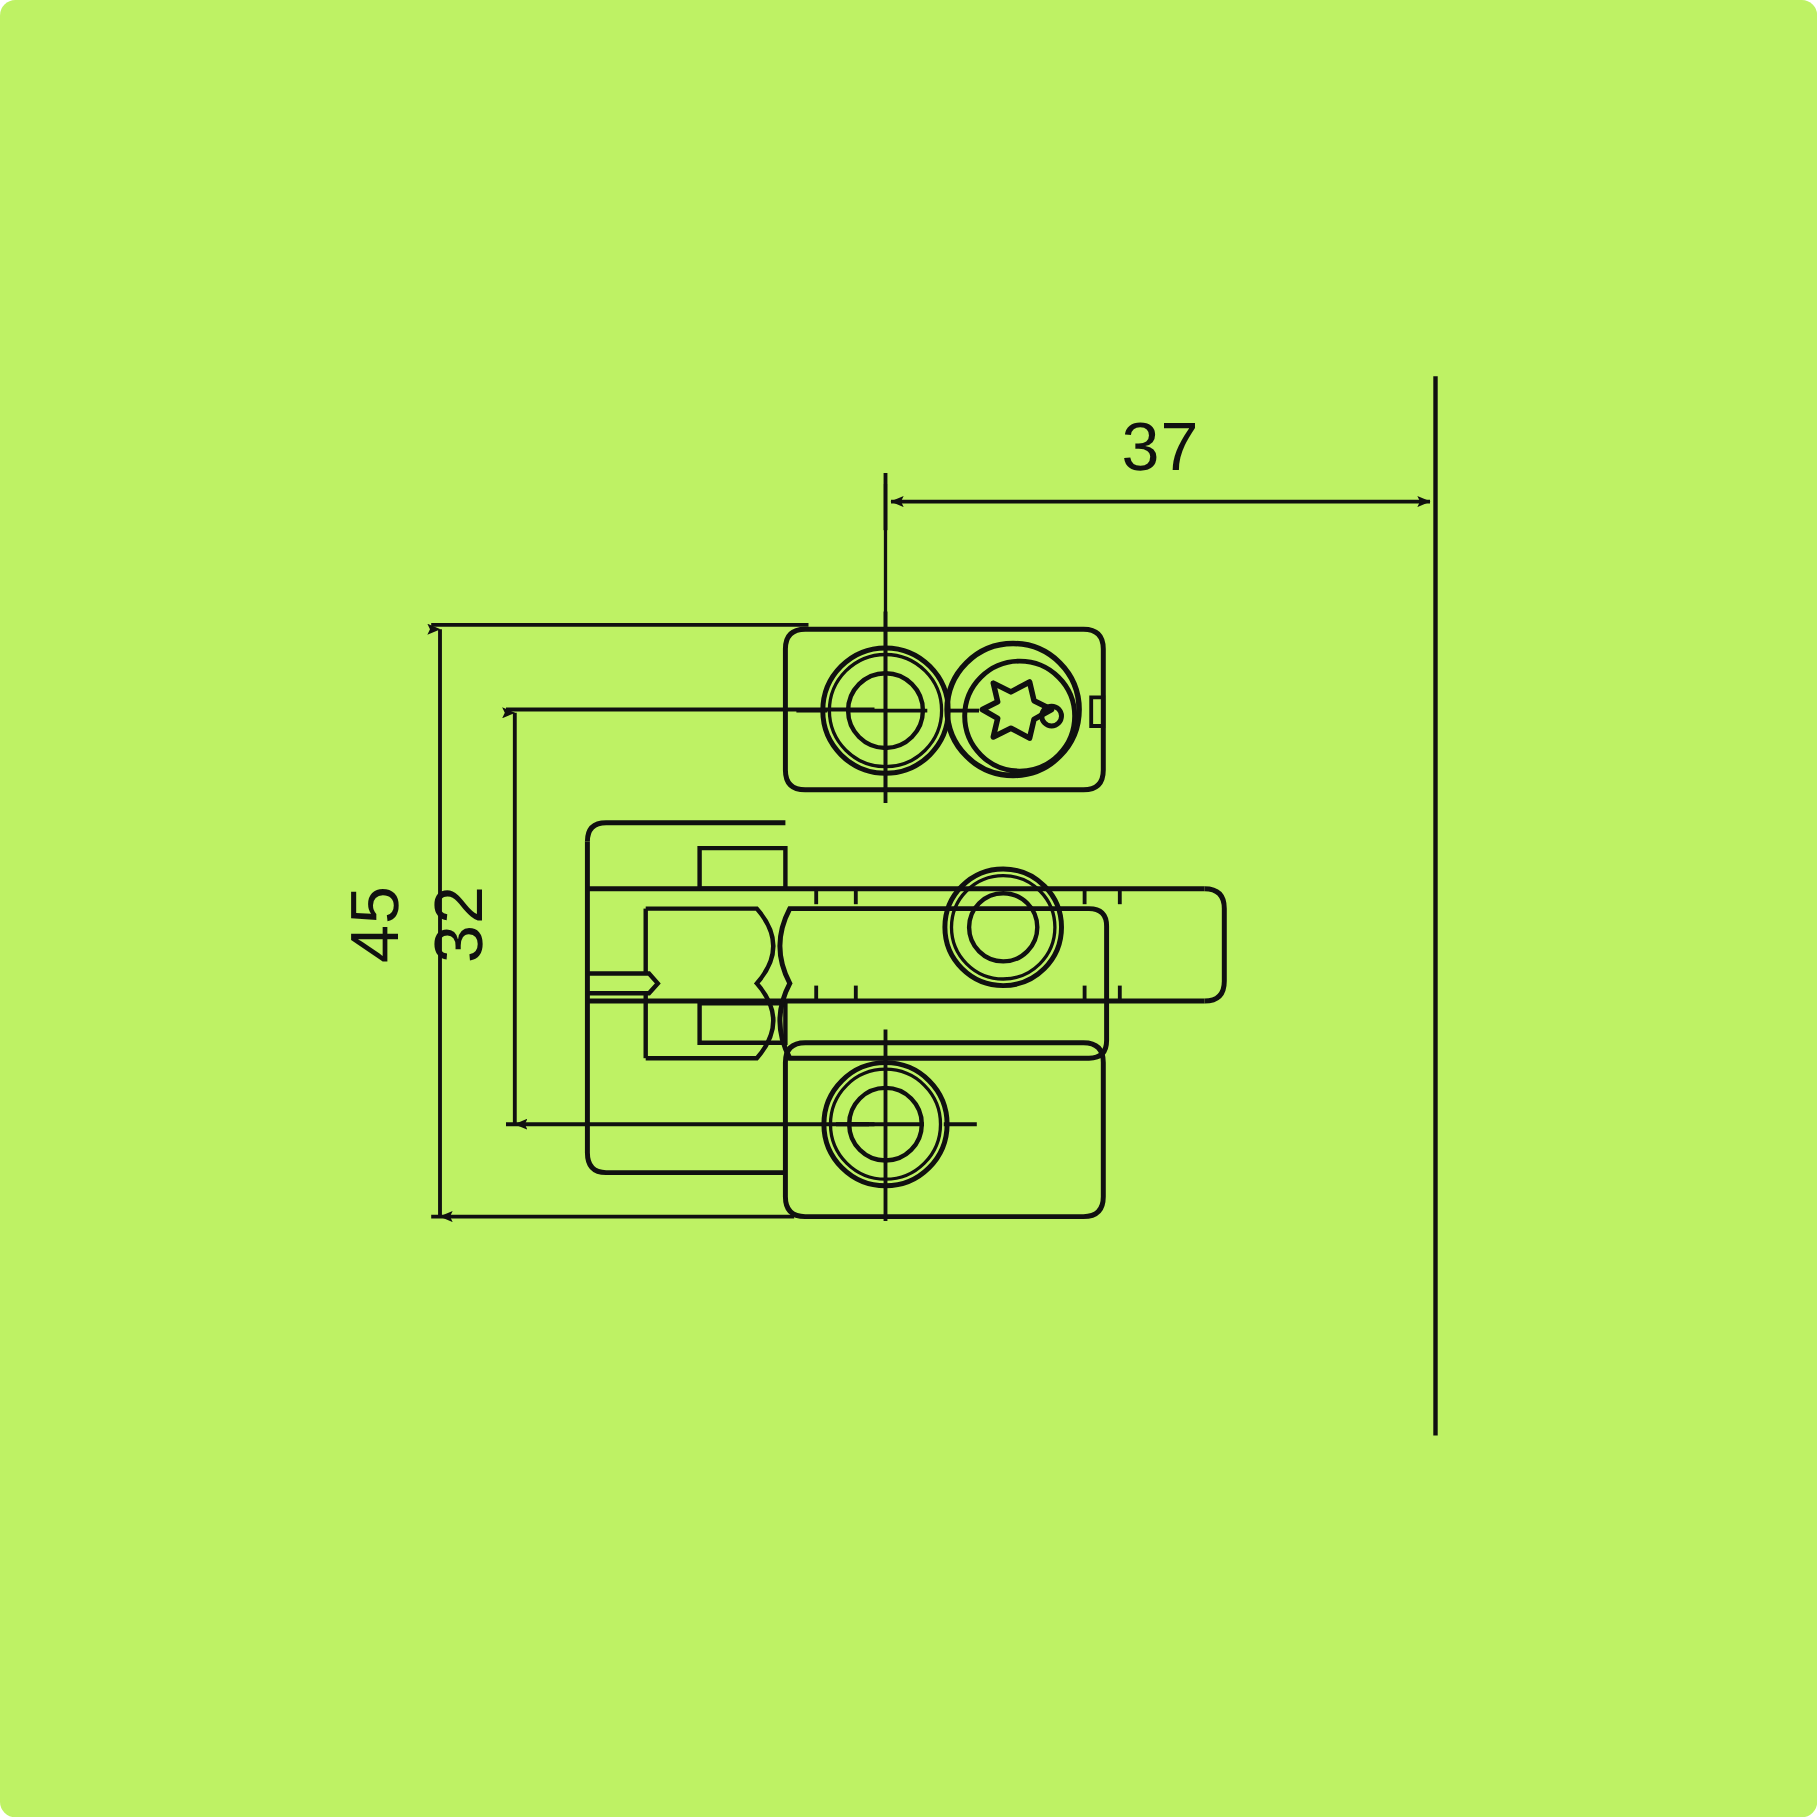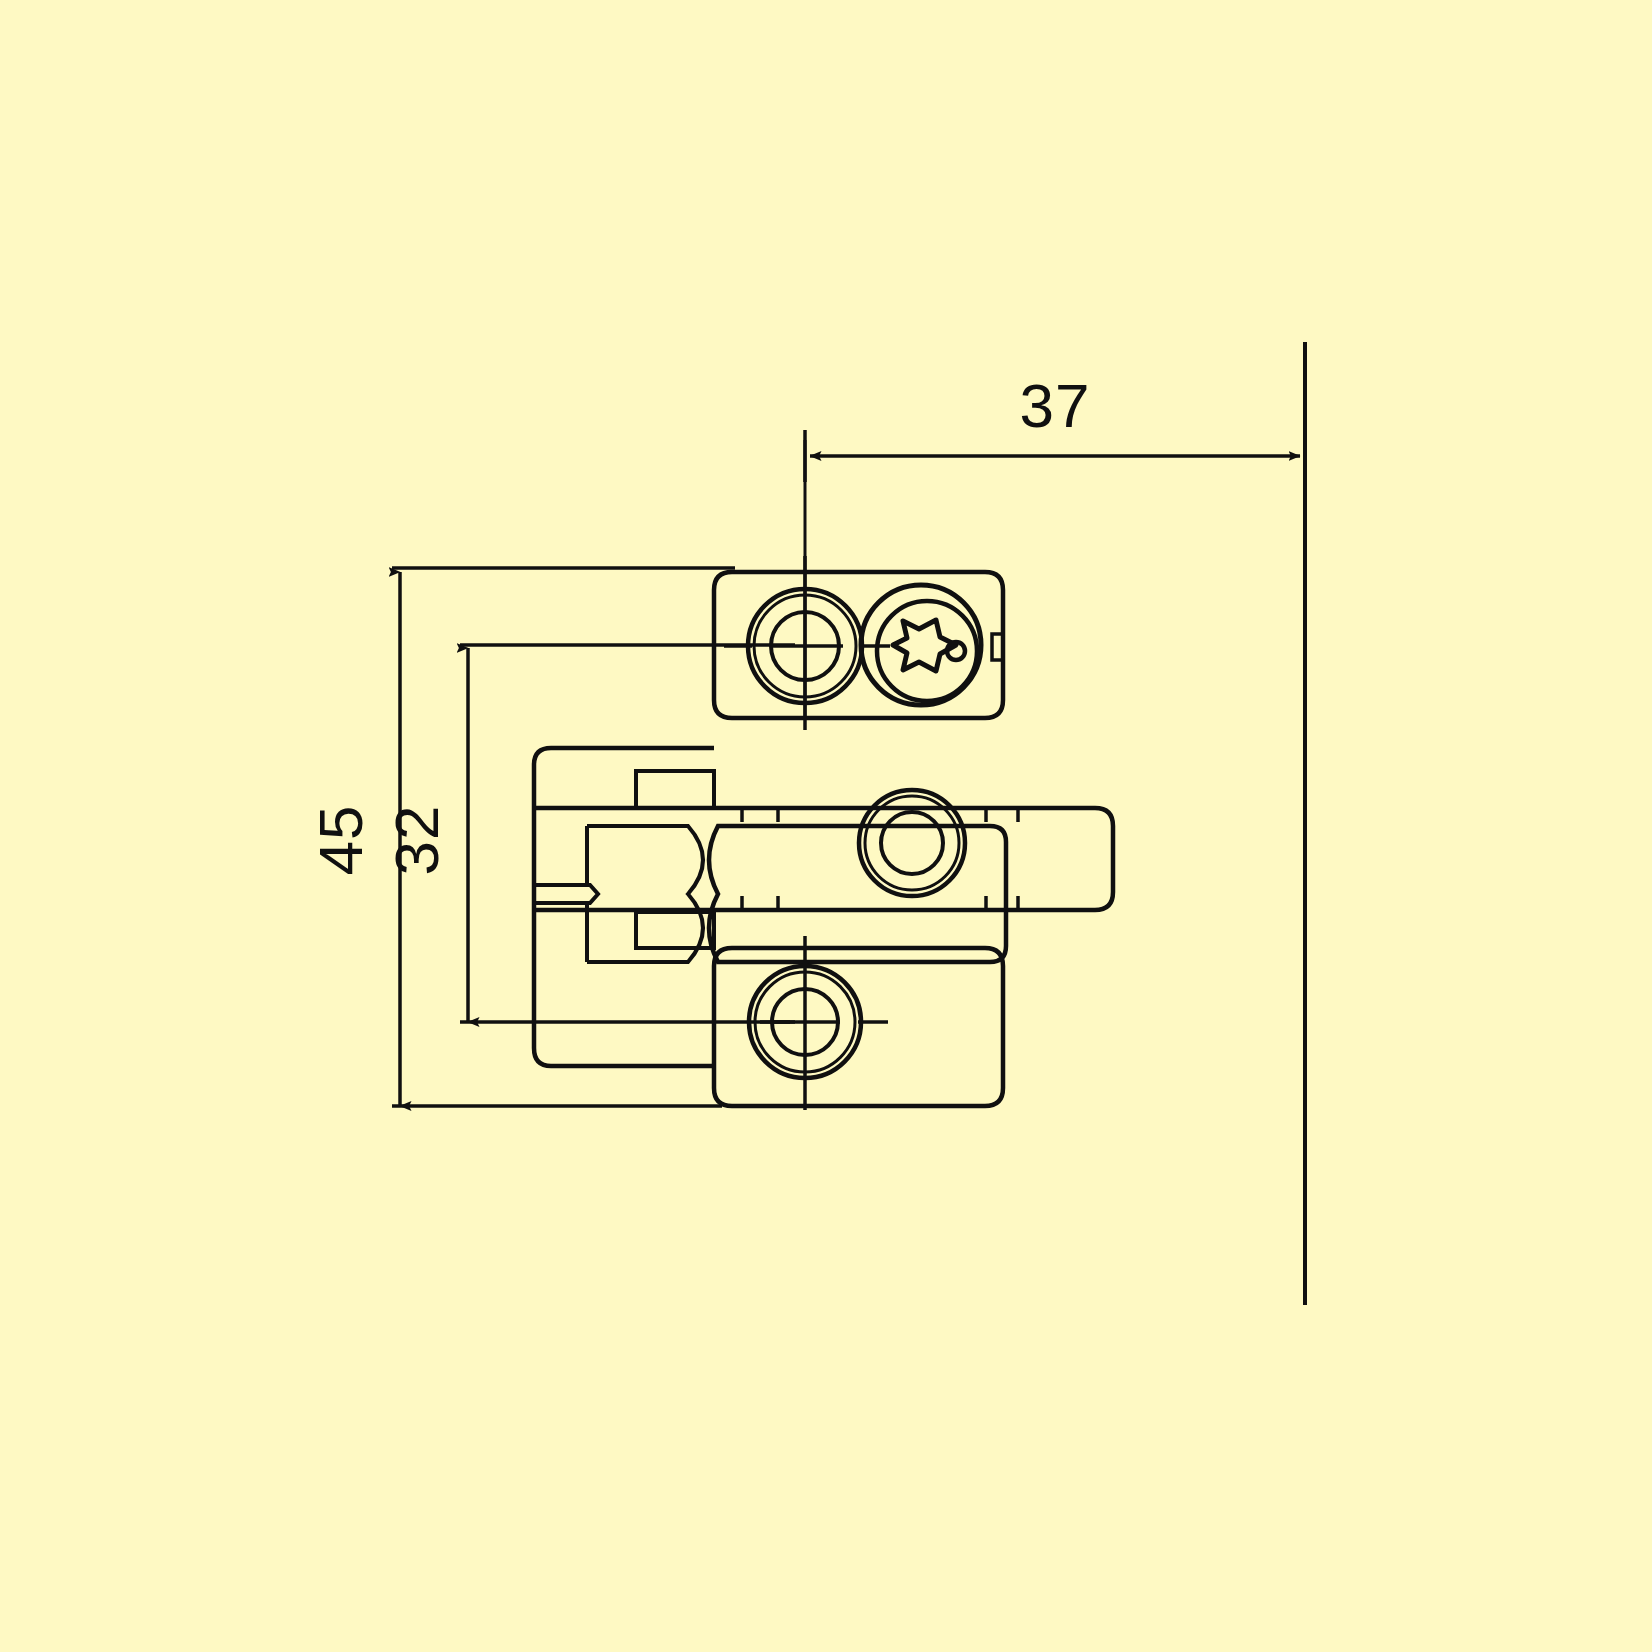--- a/index.html
+++ b/index.html
@@ -10,21 +10,22 @@
   body {
     width: 1652px;
     height: 1652px;
     font-family: "Liberation Sans", sans-serif;
     overflow: hidden;
   }
   #drawing-root {
     position: relative;
     width: 1652px;
     height: 1652px;
-    background: #fef9c3;
+    background: #bef264;
+    border-radius: 14px;
   }
   svg.cad {
     position: absolute;
     top: 0;
     left: 0;
     width: 1652px;
     height: 1652px;
     display: block;
   }
   .dim-text {

